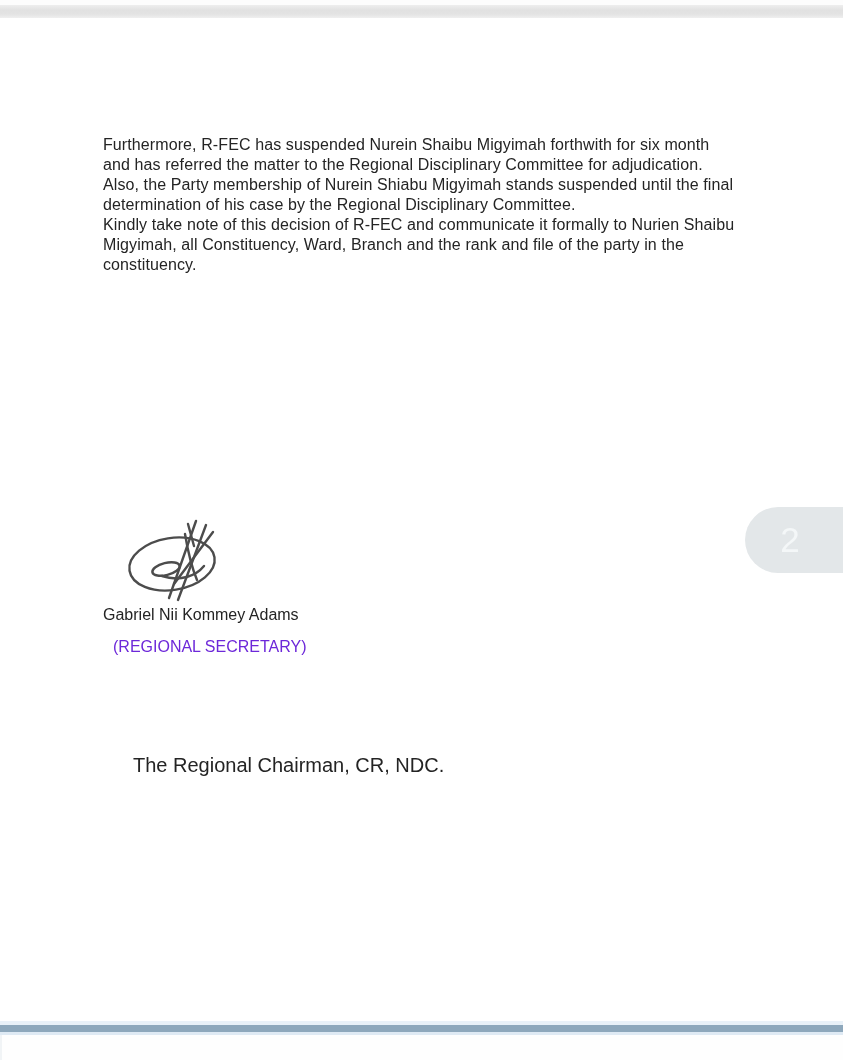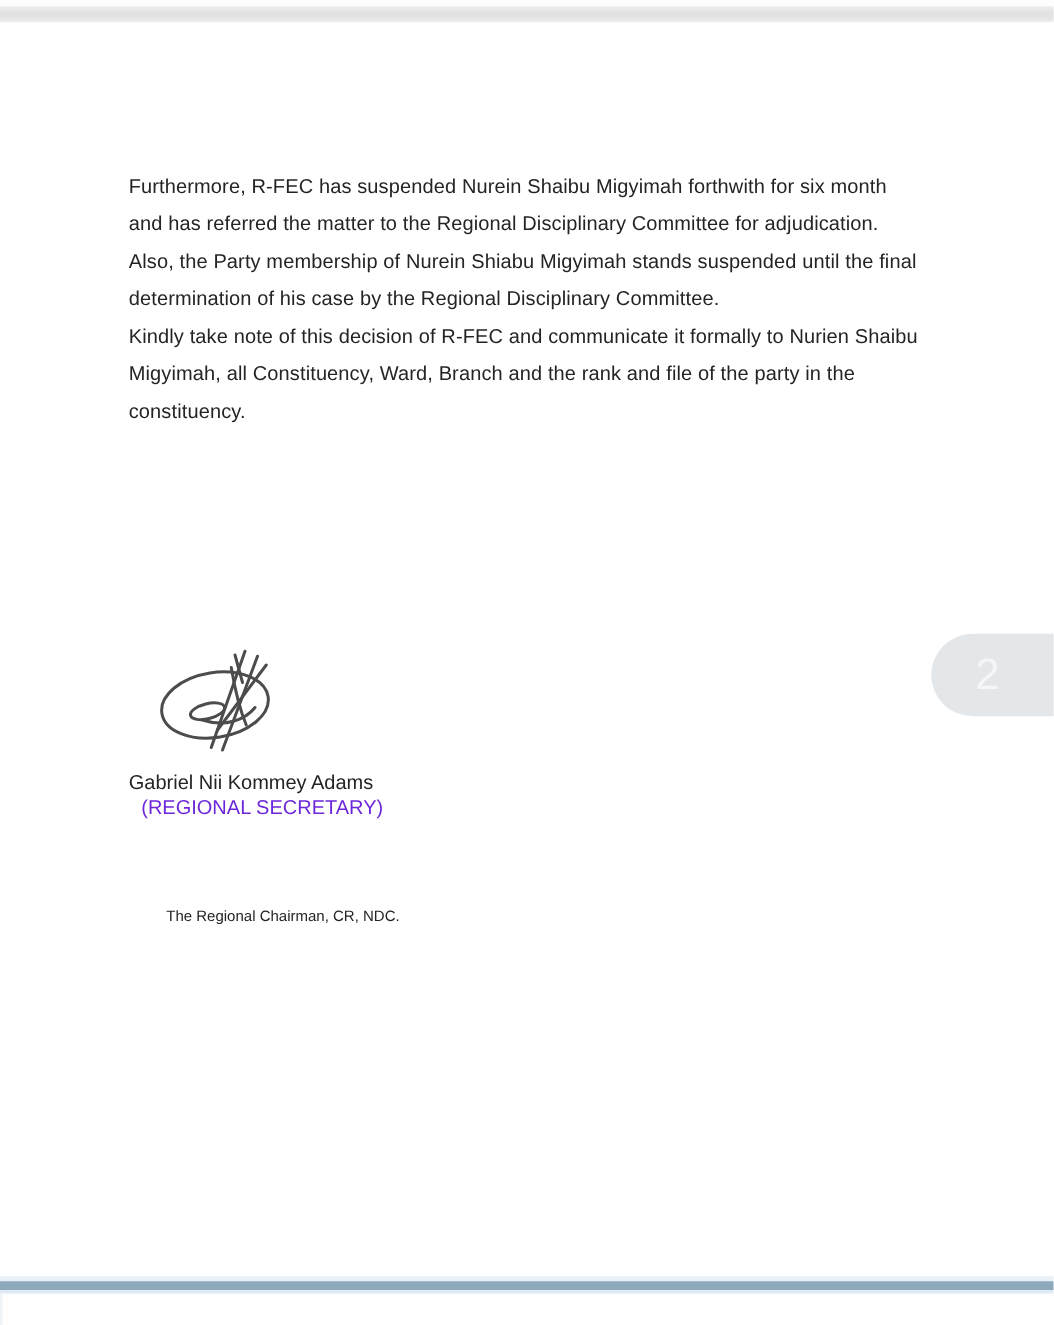--- a/index.html
+++ b/index.html
@@ -18,34 +18,34 @@
   }
 
   
   .page {
     position: absolute; left: 0; top: 18px; width: 843px; height: 1004px;
     background: #ffffff;
   }
 
   .body-text {
     position: absolute; left: 103px; top: 117px; width: 636px;
-    font-size: 16px; line-height: 30px; color: #242424;
+    font-size: 16px; line-height: 20px; color: #242424;
     letter-spacing: 0.1px;
   }
   .body-text p { margin: 0; }
 
   .signature-wrap {
     position: absolute; left: 122px; top: 500px; width: 108px; height: 88px;
   }
   .signature-wrap svg { width: 100%; height: 100%; }
 
-  .signatory-name  { position: absolute; left: 103px; top: 588px; font-size: 16px; color: #242424; margin-top: 12px; }
+  .signatory-name  { position: absolute; left: 103px; top: 588px; font-size: 16px; color: #242424; }
   .signatory-title { position: absolute; left: 113px; top: 620px; font-size: 16px; color: #6d28d9; }
   .cc-line         { position: absolute; left: 103px; top: 684px; font-size: 16px; color: #242424; }
-  .cc-second-line  { position: absolute; left: 133px; top: 708px; font-size: 12px; color: #242424; }
+  .cc-second-line  { position: absolute; left: 133px; top: 736px; font-size: 20px; color: #242424; }
 
   
   .page-badge {
     position: absolute; right: 0; top: 489px; width: 98px; height: 66px;
     background: #e3e7e9;
     border-radius: 33px 0 0 33px;
     display: flex; align-items: center; justify-content: center;
   }
   .page-badge span {
     font-size: 35px; font-weight: 400; color: #f4f7f8;

